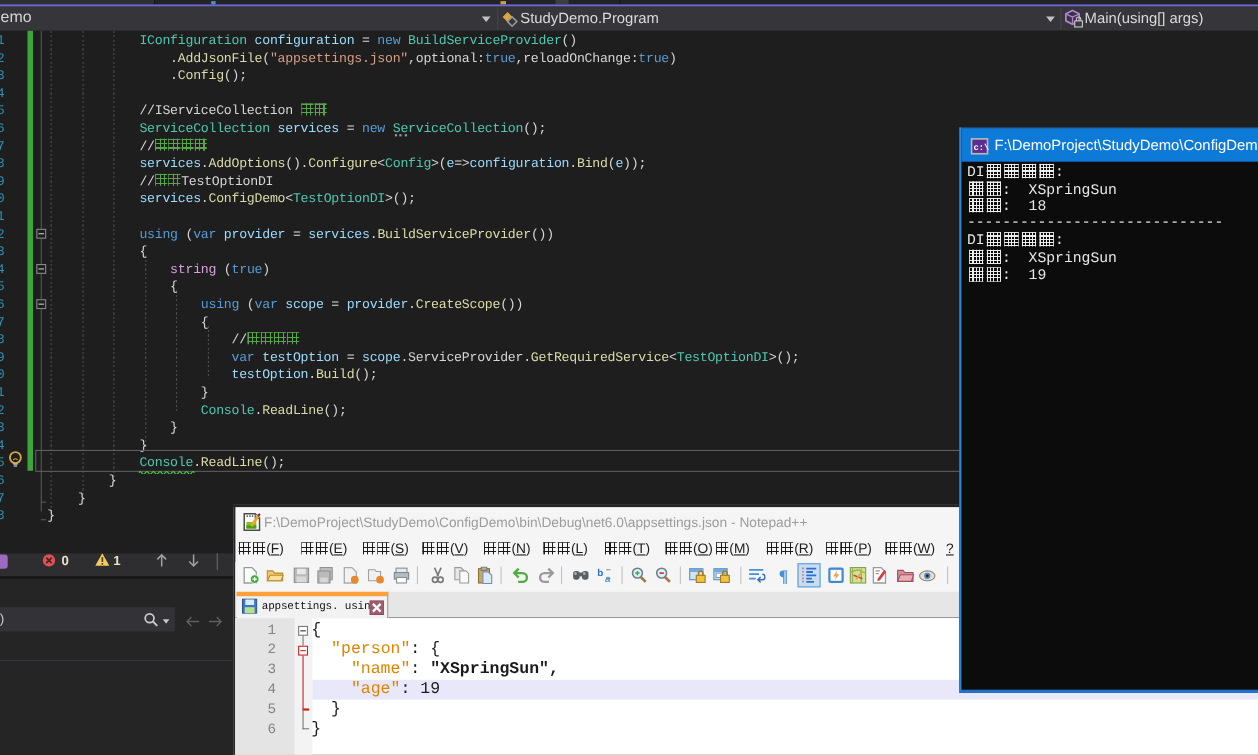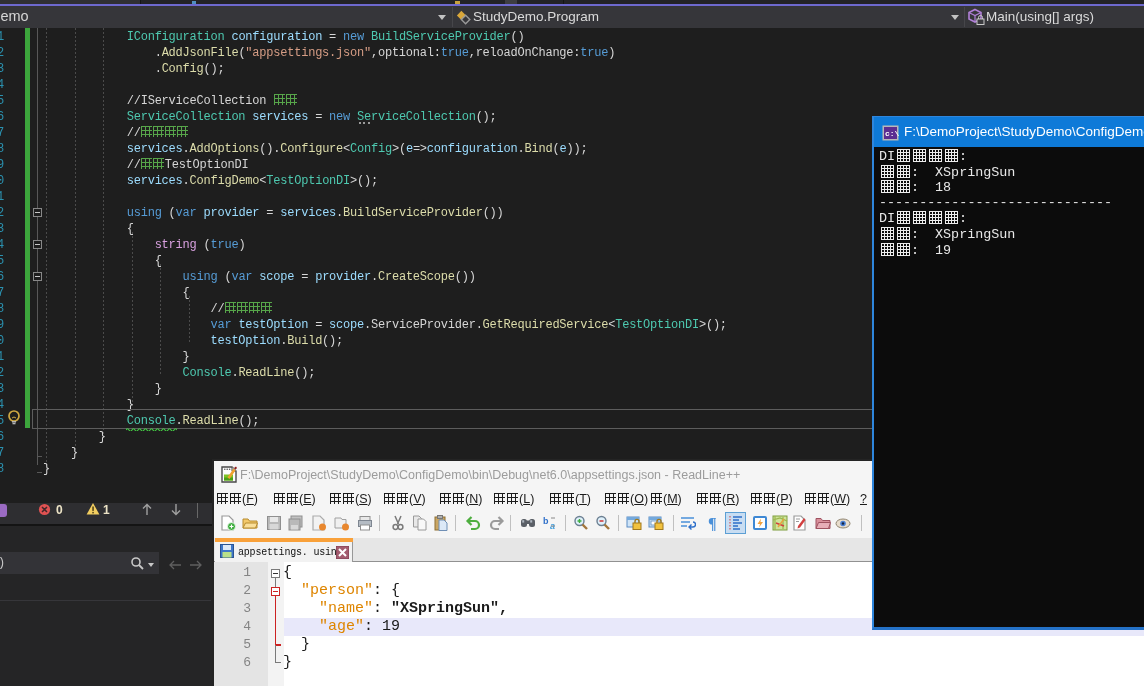--- a/index.html
+++ b/index.html
@@ -173,21 +173,21 @@
 <path d="M1 1 H11 L15 5 V16 H1 Z" fill="#fdfdfd" stroke="#4a4a4a" stroke-width="1.4"></path>
 <path d="M11 1 L11 5 L15 5" fill="#e0e0e0" stroke="#4a4a4a" stroke-width="1"></path>
 <rect x="3" y="8.5" width="9" height="6" fill="#7ec424"></rect>
 <rect x="3" y="11.5" width="9" height="3" fill="#4ca016"></rect>
 <path d="M12.5 2.5 L6.5 11.5 L8.5 13 L14.5 4.5 Z" fill="#f0a22e"></path>
 <path d="M13 2 L15 0.5 L16 2 L14.6 3.6 Z" fill="#8f1a1a"></path>
 <circle cx="3.8" cy="3.2" r="0.8" fill="#555"></circle>
     <circle cx="6.2" cy="3.2" r="0.8" fill="#555"></circle>
     <circle cx="8.6" cy="3.2" r="0.8" fill="#555"></circle>
 </svg>
-<div class="abs" style="left:240px;top:468px;color:#9c9c9c;font-size:12.5px;white-space:pre">F:\DemoProject\StudyDemo\ConfigDemo\bin\Debug\net6.0\appsettings.json - ReadLine++</div>
+<div class="abs" style="left:240px;top:468px;color:#9c9c9c;font-size:12.5px;white-space:pre">F:\DemoProject\StudyDemo\ConfigDemo\bin\Debug\net6.0\appsettings.json - Notepad++</div>
 <div class="abs" style="left:216px;top:492px;font-size:12.5px;color:#1c1c1c"><i class="cj k"></i><i class="cj k"></i>(<span style="text-decoration:underline">F</span>)</div>
 <div class="abs" style="left:273px;top:492px;font-size:12.5px;color:#1c1c1c"><i class="cj k"></i><i class="cj k"></i>(<span style="text-decoration:underline">E</span>)</div>
 <div class="abs" style="left:329px;top:492px;font-size:12.5px;color:#1c1c1c"><i class="cj k"></i><i class="cj k"></i>(<span style="text-decoration:underline">S</span>)</div>
 <div class="abs" style="left:383px;top:492px;font-size:12.5px;color:#1c1c1c"><i class="cj k"></i><i class="cj k"></i>(<span style="text-decoration:underline">V</span>)</div>
 <div class="abs" style="left:439px;top:492px;font-size:12.5px;color:#1c1c1c"><i class="cj k"></i><i class="cj k"></i>(<span style="text-decoration:underline">N</span>)</div>
 <div class="abs" style="left:493px;top:492px;font-size:12.5px;color:#1c1c1c"><i class="cj k"></i><i class="cj k"></i>(<span style="text-decoration:underline">L</span>)</div>
 <div class="abs" style="left:549px;top:492px;font-size:12.5px;color:#1c1c1c"><i class="cj k"></i><i class="cj k"></i>(<span style="text-decoration:underline">T</span>)</div>
 <div class="abs" style="left:604px;top:492px;font-size:12.5px;color:#1c1c1c"><i class="cj k"></i><i class="cj k"></i>(<span style="text-decoration:underline">O</span>)</div>
 <div class="abs" style="left:650px;top:492px;font-size:12.5px;color:#1c1c1c"><i class="cj k"></i>(<span style="text-decoration:underline">M</span>)</div>
 <div class="abs" style="left:696px;top:492px;font-size:12.5px;color:#1c1c1c"><i class="cj k"></i><i class="cj k"></i>(<span style="text-decoration:underline">R</span>)</div>

